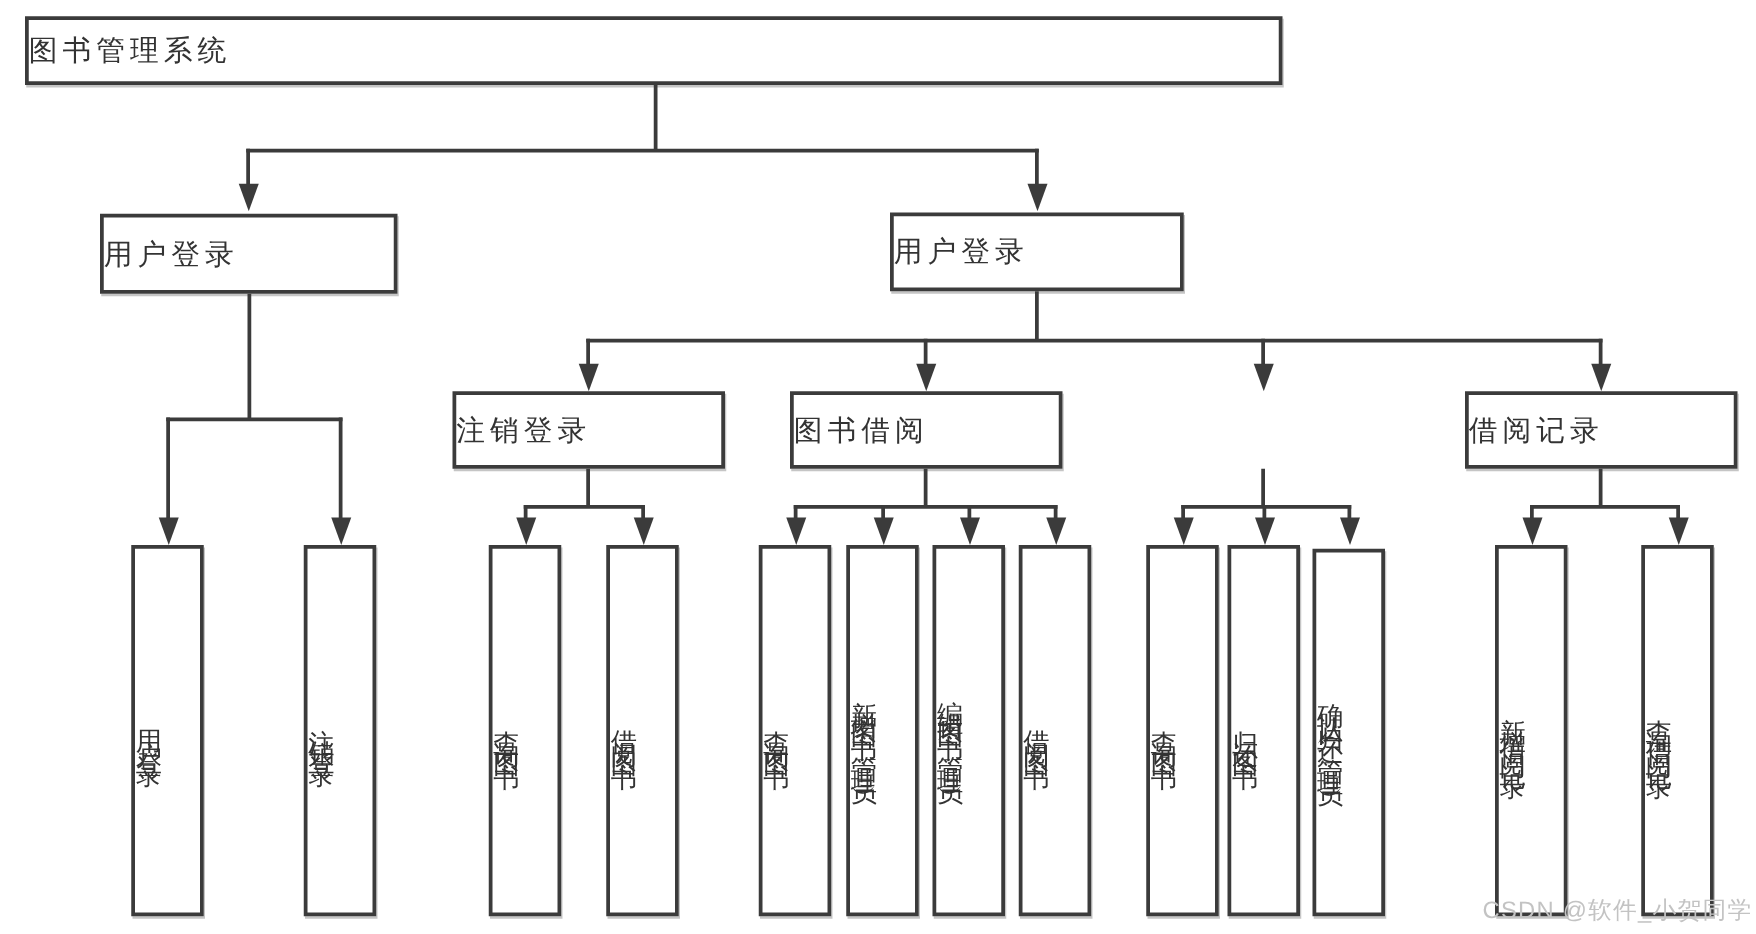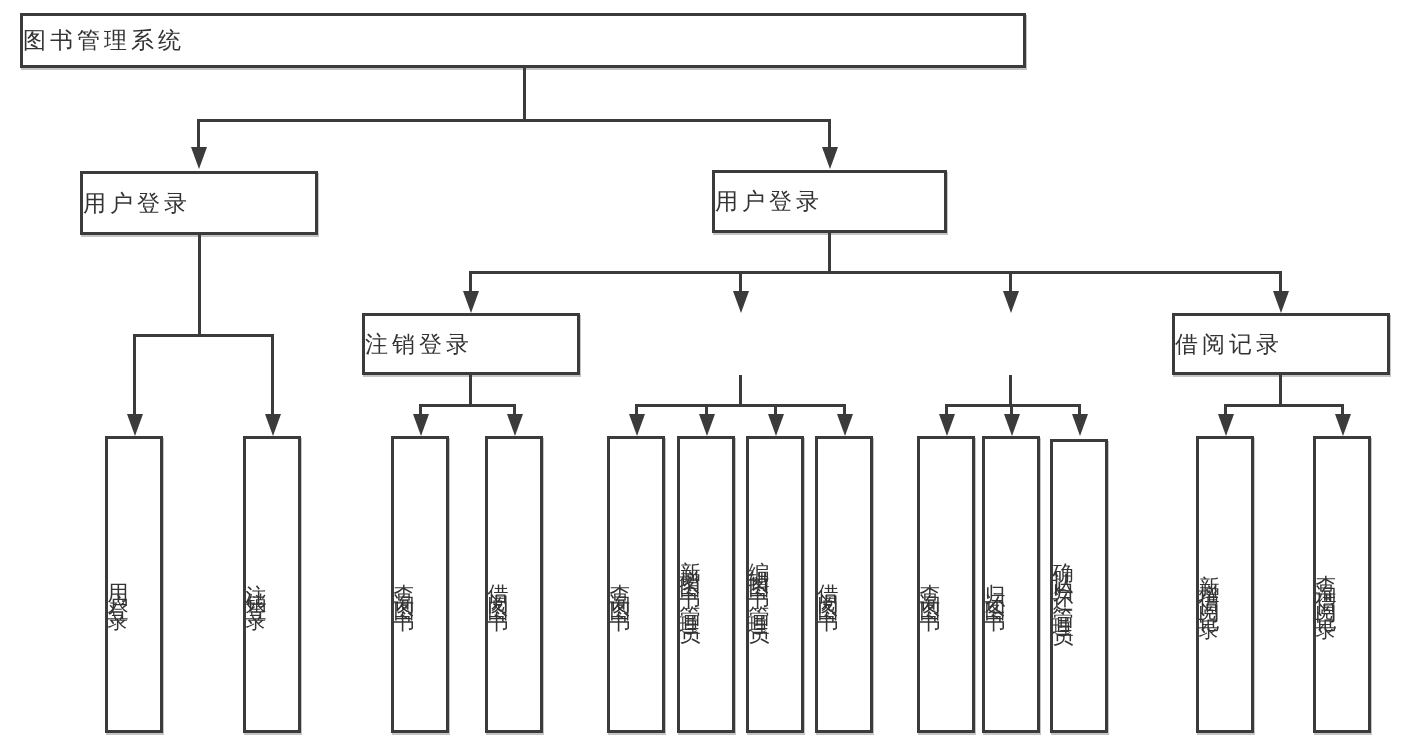--- a/index.html
+++ b/index.html
@@ -88,20 +88,23 @@
   <div class="vline" style="left:1009px;top:271px;height:22px"></div>
   <div class="vline" style="left:1279px;top:271px;height:22px"></div>
   <div class="arrow" style="left:470.5px;top:291px"></div>
   <div class="arrow" style="left:740.5px;top:291px"></div>
   <div class="arrow" style="left:1010.5px;top:291px"></div>
   <div class="arrow" style="left:1280.5px;top:291px"></div>
 
   <div class="box" style="left:362px;top:313px;width:218px;height:62px">
     <span class="hlabel">注销登录</span>
   </div>
+  <div class="box" style="left:632px;top:313px;width:218px;height:62px">
+    <span class="hlabel">图书借阅</span>
+  </div>
   <div class="box" style="left:1172px;top:313px;width:218px;height:62px">
     <span class="hlabel">借阅记录</span>
   </div>
 
   <div class="vline" style="left:469px;top:375px;height:31px"></div>
   <div class="hline" style="left:419px;top:404px;width:97px"></div>
   <div class="vline" style="left:419px;top:404px;height:12px"></div>
   <div class="vline" style="left:513px;top:404px;height:12px"></div>
   <div class="arrow" style="left:420.5px;top:414px"></div>
   <div class="arrow" style="left:514.5px;top:414px"></div>
@@ -170,14 +173,15 @@
     <span class="vlabel">确认归还（管理员）</span>
   </div>
 
   <div class="box leaf" style="left:1196px;top:436px;width:58px;height:297px">
     <span class="vlabel">新增借阅记录</span>
   </div>
   <div class="box leaf" style="left:1313px;top:436px;width:58px;height:297px">
     <span class="vlabel">查询借阅记录</span>
   </div>
 
+  <div class="watermark">CSDN @软件_小贺同学</div>
 
 </div>
 
 </body></html>

